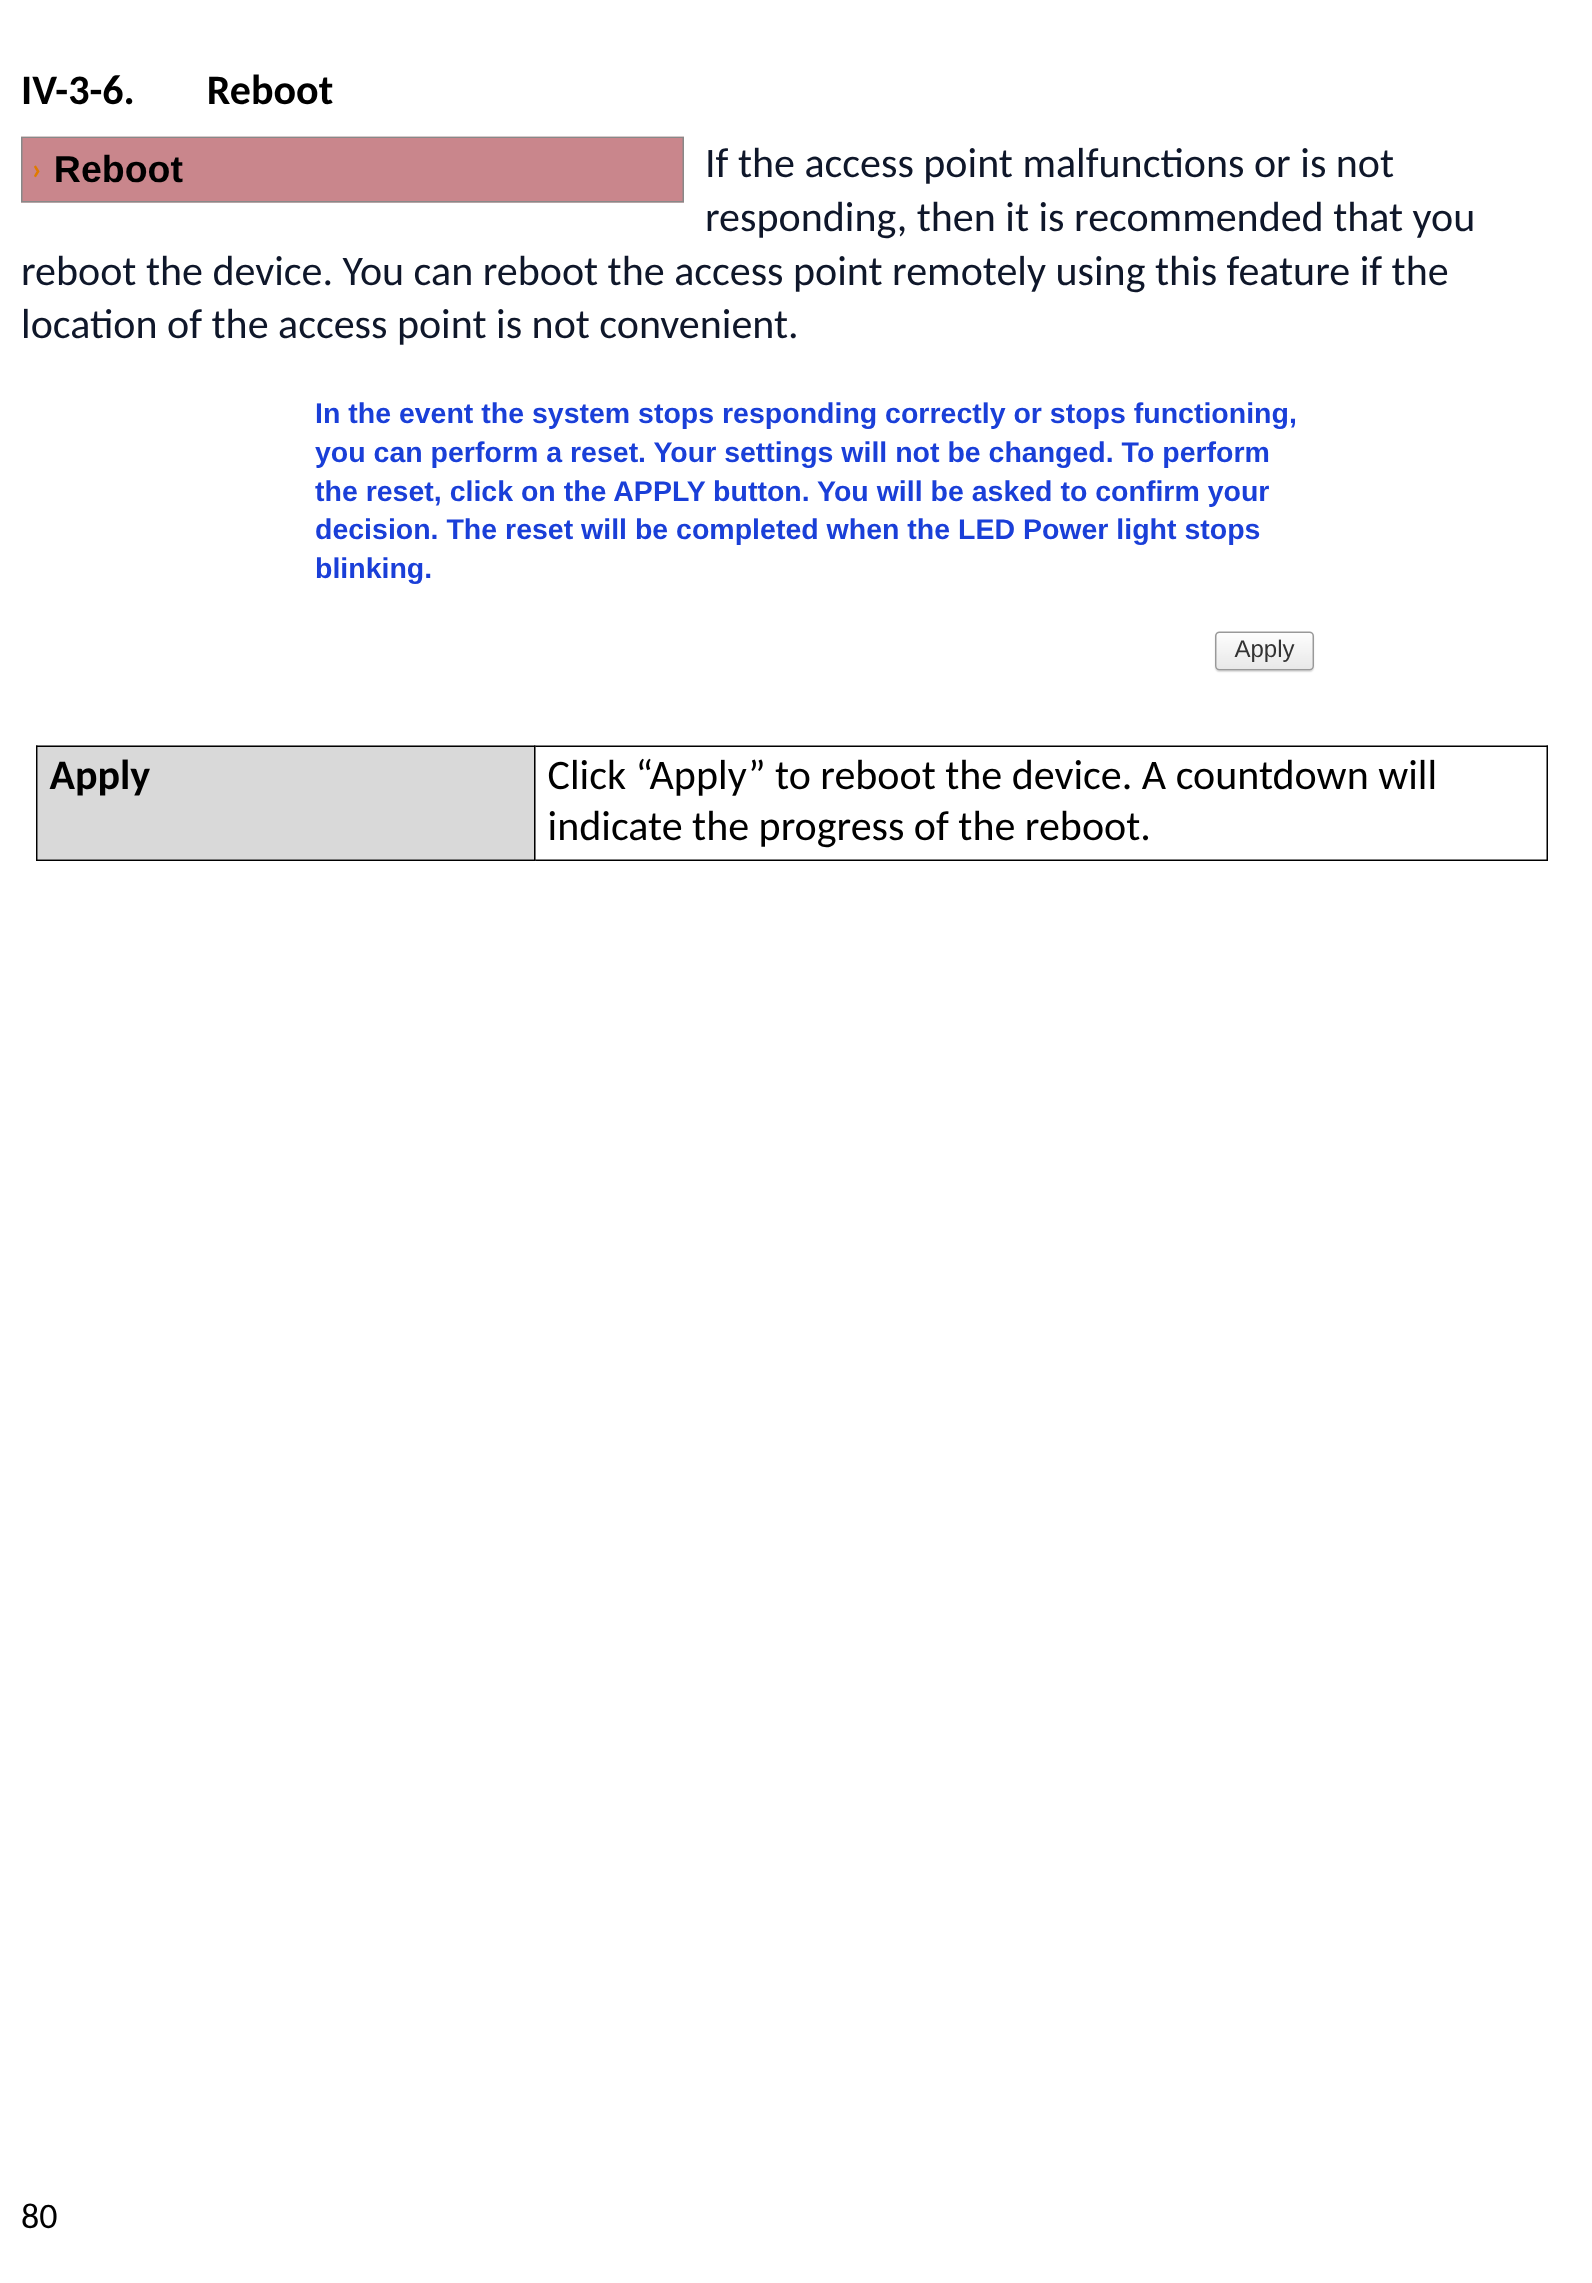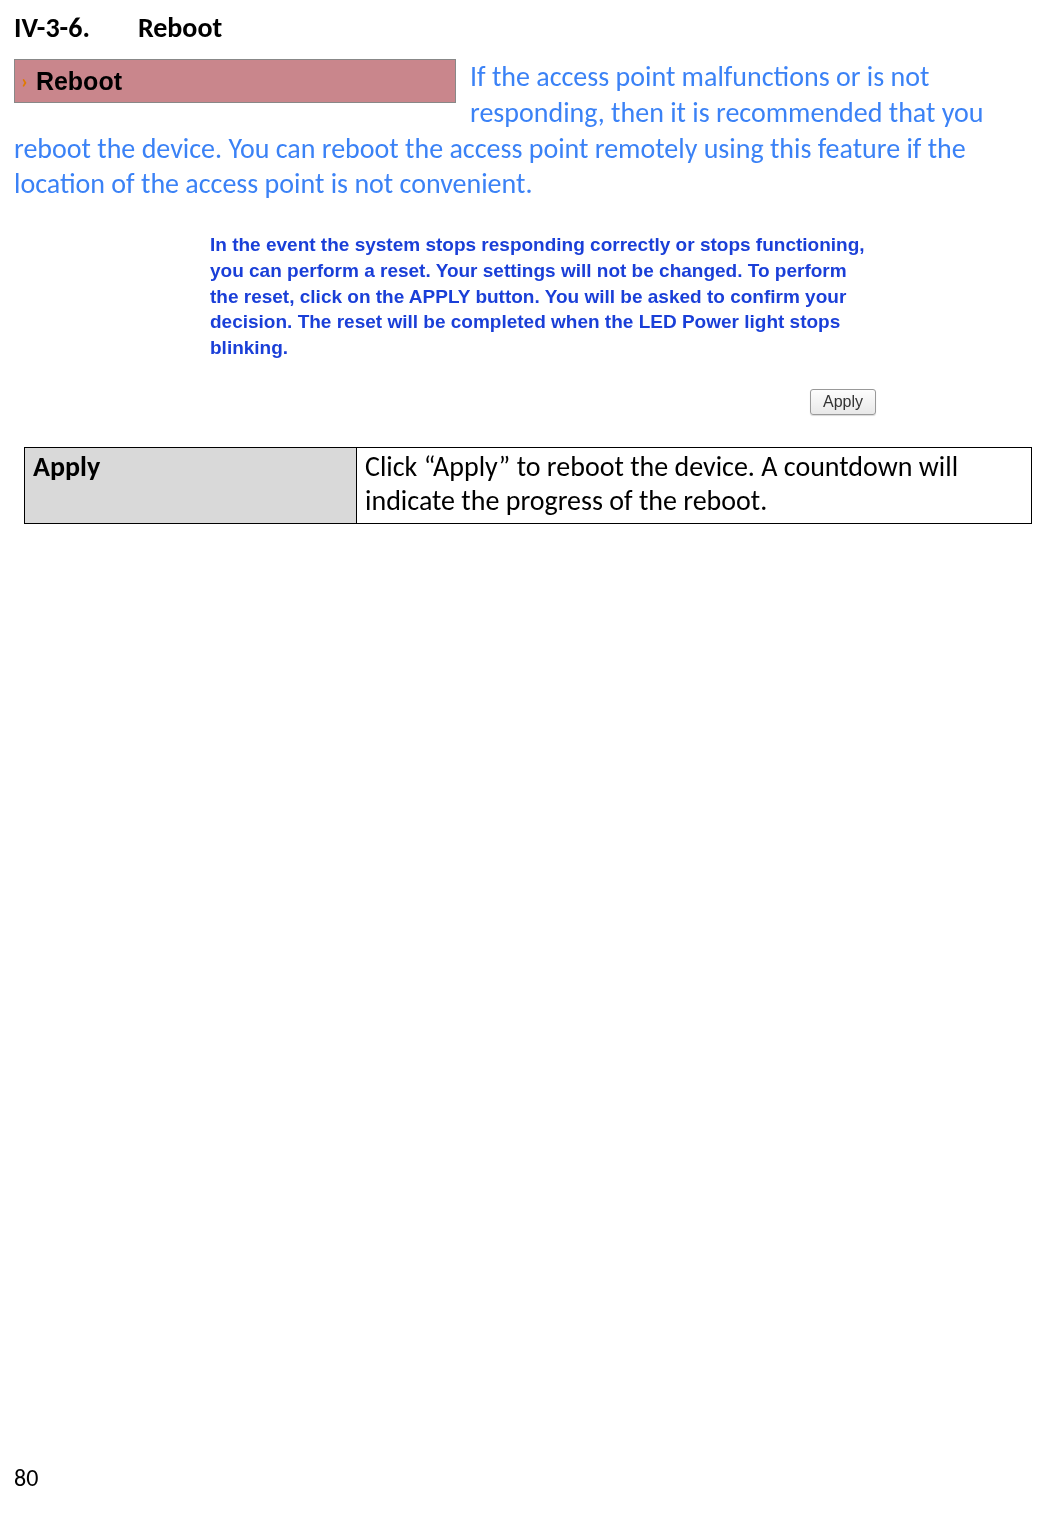--- a/index.html
+++ b/index.html
@@ -12,20 +12,21 @@
       position: relative;
     }
     .content {
       padding: 10px 14px 0 14px;
     }
     .section-heading {
       font-weight: bold;
       font-size: 28px;
       color: #000;
       margin-bottom: 14px;
+      margin-top: 32px;
     }
     .section-number {
       display: inline-block;
       margin-right: 48px;
     }
     .intro-row {
       overflow: hidden;
       margin-bottom: 2px;
     }
     .menu-badge {
@@ -47,27 +48,27 @@
       margin-right: 8px;
     }
     .menu-badge-text {
       color: #000;
       font-family: Verdana, Arial, sans-serif;
       font-weight: bold;
       font-size: 25px;
     }
     .intro-text {
       font-size: 28px;
-      color: #3b82f6;
+      color: #0f172a;
       line-height: 1.28;
     }
     .screenshot-panel {
       margin-left: 196px;
       width: 668px;
-      margin-bottom: 32px;
+      margin-bottom: 50px;
     }
     .blue-note {
       color: #1a3fd8;
       font-family: Arial, sans-serif;
       font-size: 19px;
       font-weight: bold;
       line-height: 1.35;
       margin-bottom: 28px;
     }
     .apply-btn-row {

